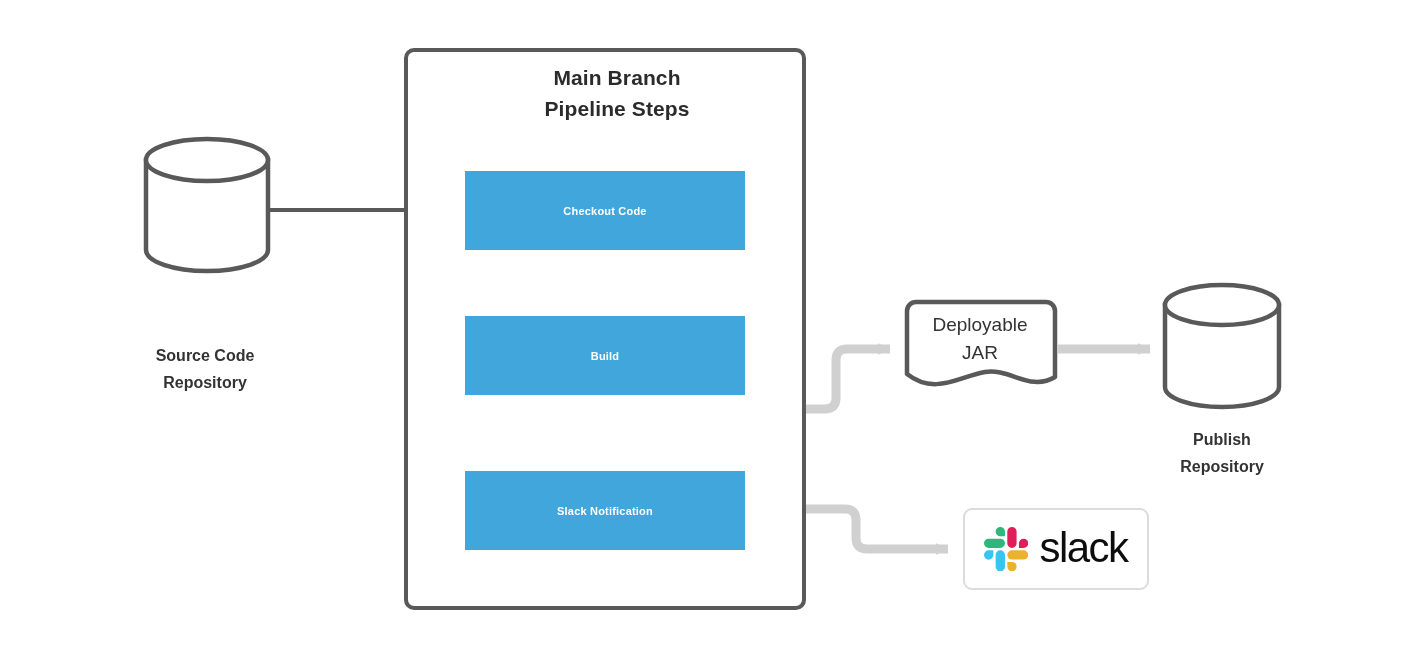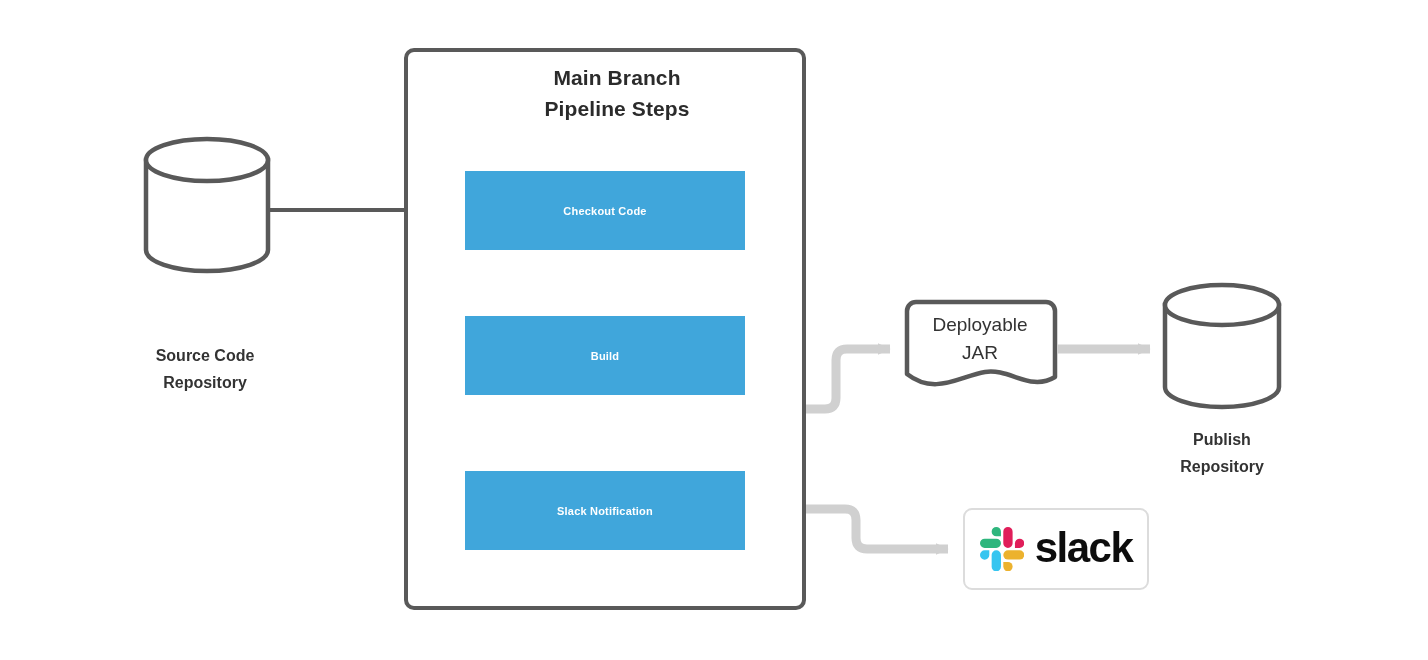--- a/index.html
+++ b/index.html
@@ -118,21 +118,21 @@
     align-items: center;
     justify-content: center;
   }
   .slack-inner {
     display: flex;
     align-items: center;
     gap: 11px;
   }
   .slack-word {
     font-size: 42px;
-    font-weight: bold;
+    font-weight: normal;
     color: #0d0d0d;
     letter-spacing: -1.5px;
     line-height: 1;
     margin-top: -3px;
   }
 </style>
 </head>
 <body>
 
 <div class="canvas">

